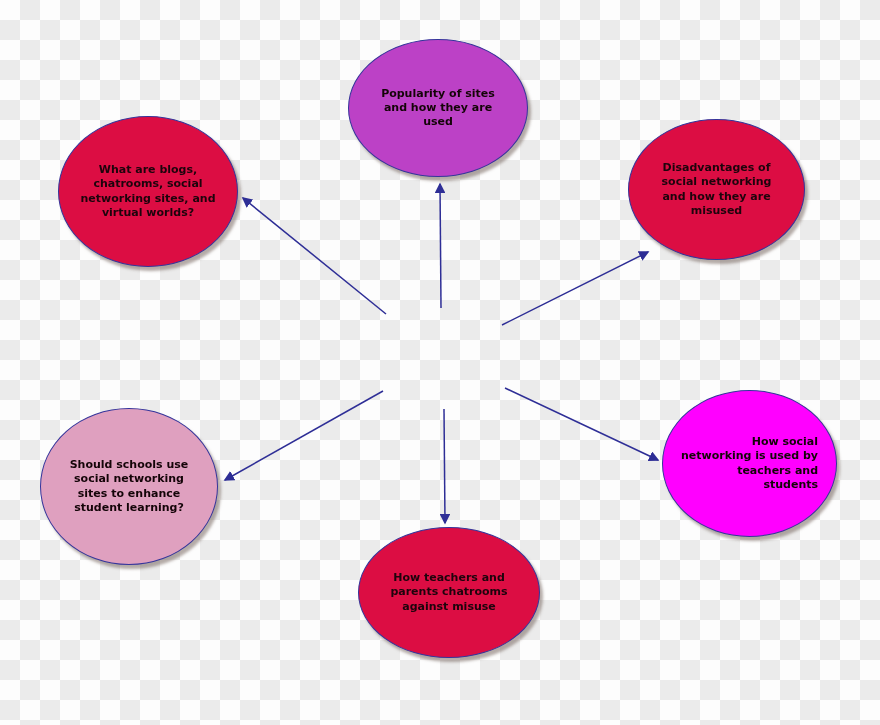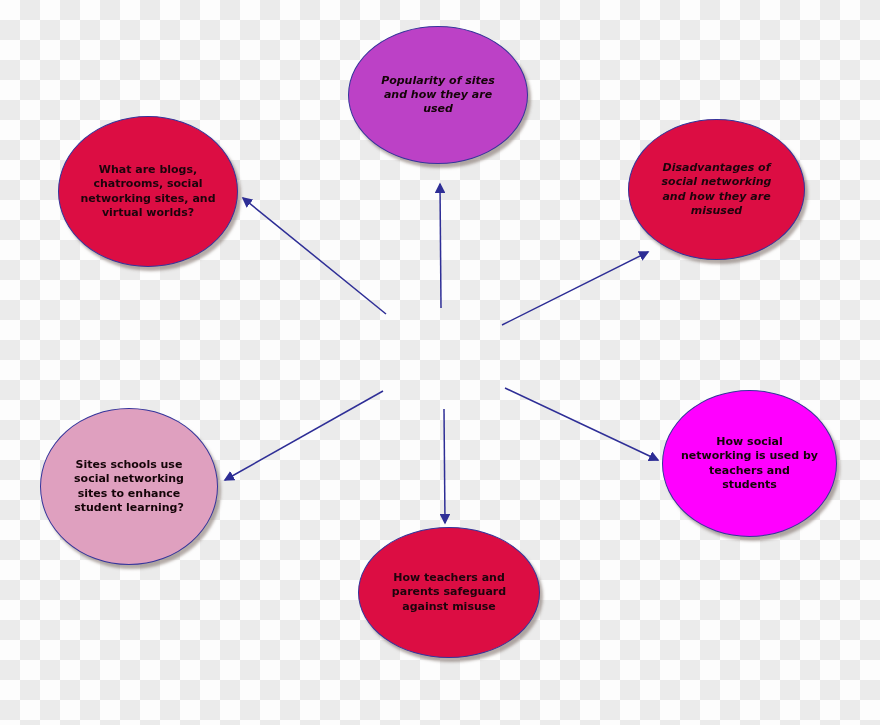--- a/index.html
+++ b/index.html
@@ -49,54 +49,54 @@
       </marker>
     </defs>
     <line x1="441" y1="308" x2="440" y2="184" stroke="#2e2e96" stroke-width="1.5" marker-end="url(#ah)"></line>
     <line x1="386" y1="314" x2="243" y2="198" stroke="#2e2e96" stroke-width="1.5" marker-end="url(#ah)"></line>
     <line x1="502" y1="325" x2="648" y2="252" stroke="#2e2e96" stroke-width="1.5" marker-end="url(#ah)"></line>
     <line x1="505" y1="388" x2="658" y2="460" stroke="#2e2e96" stroke-width="1.5" marker-end="url(#ah)"></line>
     <line x1="444" y1="409" x2="445" y2="523" stroke="#2e2e96" stroke-width="1.5" marker-end="url(#ah)"></line>
     <line x1="383" y1="391" x2="225" y2="480" stroke="#2e2e96" stroke-width="1.5" marker-end="url(#ah)"></line>
   </svg>
 
-  <div class="node" style="left: 348px; top: 26px; width: 180px; height: 138px; background: rgb(188, 65, 198); font-style: italic;">
+  <div class="node" style="left: 348px; top: 39px; width: 180px; height: 138px; background: rgb(188, 65, 198);">
     <div class="label" style="color: rgb(20, 4, 8);">Popularity of sites
 and how they are
 used</div>
   </div>
 
   <div class="node" style="left: 58px; top: 116px; width: 180px; height: 151px; background: rgb(220, 13, 67);">
     <div class="label" style="color: rgb(29, 4, 12); text-align: center;">What are blogs,
 chatrooms, social
 networking sites, and
 virtual worlds?</div>
   </div>
 
-  <div class="node" style="left: 628px; top: 119px; width: 177px; height: 141px; background: rgb(220, 13, 67); font-style: italic;">
+  <div class="node" style="left: 628px; top: 119px; width: 177px; height: 141px; background: rgb(220, 13, 67);">
     <div class="label" style="color: rgb(29, 4, 12);">Disadvantages of
 social networking
 and how they are
 misused</div>
   </div>
 
 
   <div class="node" style="left: 662px; top: 390px; width: 175px; height: 147px; background: rgb(255, 0, 255);">
-    <div class="label" style="color: rgb(20, 4, 8);">How social
+    <div class="label" style="color: rgb(20, 4, 8); text-align: right;">How social
 networking is used by
 teachers and
 students</div>
   </div>
 
   <div class="node" style="left: 40px; top: 408px; width: 178px; height: 157px; background: rgb(223, 160, 191);">
-    <div class="label" style="color: rgb(20, 4, 8);">Sites schools use
+    <div class="label" style="color: rgb(20, 4, 8);">Should schools use
 social networking
 sites to enhance
 student learning?</div>
   </div>
 
   <div class="node" style="left: 358px; top: 527px; width: 182px; height: 131px; background: rgb(220, 13, 67);">
     <div class="label" style="color: rgb(29, 4, 12);">How teachers and
-parents safeguard
+parents chatrooms
 against misuse</div>
   </div>
 
 </div>
 
 </body></html>

